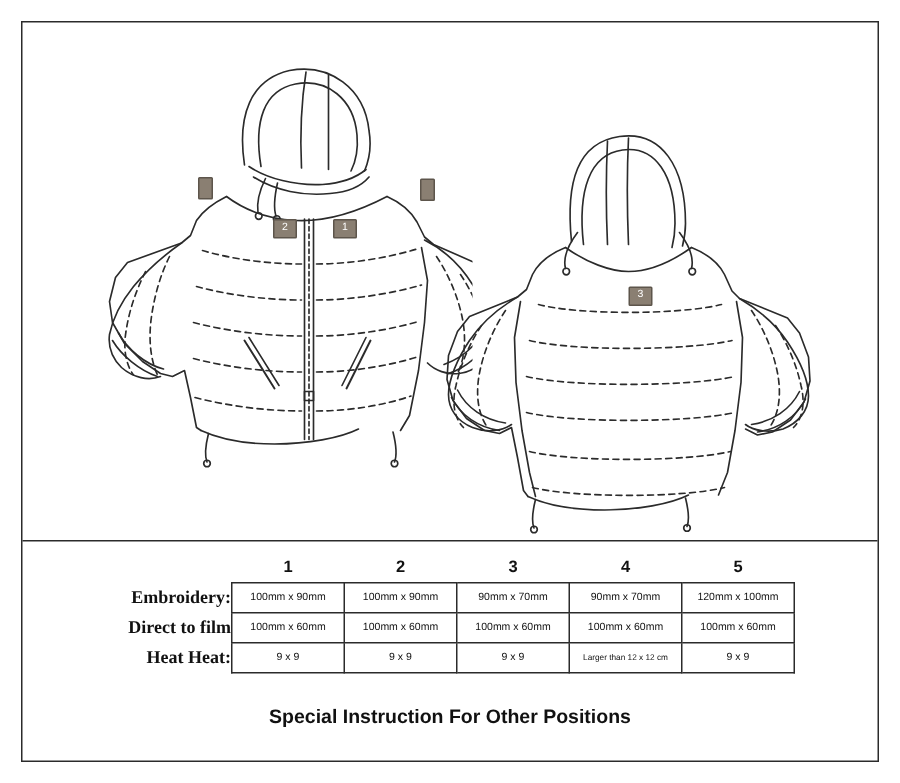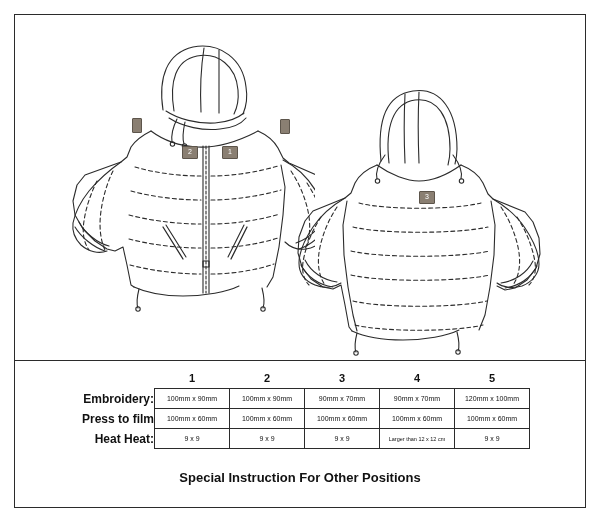--- a/index.html
+++ b/index.html
@@ -94,20 +94,21 @@
     color: #111111;
   }
   .rowlabel {
     font-size: 12px;
     font-weight: bold;
     text-align: right;
     padding-right: 10px;
     white-space: nowrap;
     height: 20px;
     color: #111111;
+    font-family: Liberation Serif, serif;
   }
   .cell {
     border: 1px solid #2b2b2b;
     font-size: 7px;
     text-align: center;
     vertical-align: middle;
     height: 19px;
     width: 74px;
     color: #111111;
   }
@@ -284,21 +285,21 @@
       </tr>
       <tr>
         <td class="rowlabel">Embroidery:</td>
         <td class="cell">100mm x 90mm</td>
         <td class="cell">100mm x 90mm</td>
         <td class="cell">90mm x 70mm</td>
         <td class="cell">90mm x 70mm</td>
         <td class="cell">120mm x 100mm</td>
       </tr>
       <tr>
-        <td class="rowlabel">Press to film</td>
+        <td class="rowlabel">Direct to film</td>
         <td class="cell">100mm x 60mm</td>
         <td class="cell">100mm x 60mm</td>
         <td class="cell">100mm x 60mm</td>
         <td class="cell">100mm x 60mm</td>
         <td class="cell">100mm x 60mm</td>
       </tr>
       <tr>
         <td class="rowlabel">Heat Heat:</td>
         <td class="cell">9 x 9</td>
         <td class="cell">9 x 9</td>

